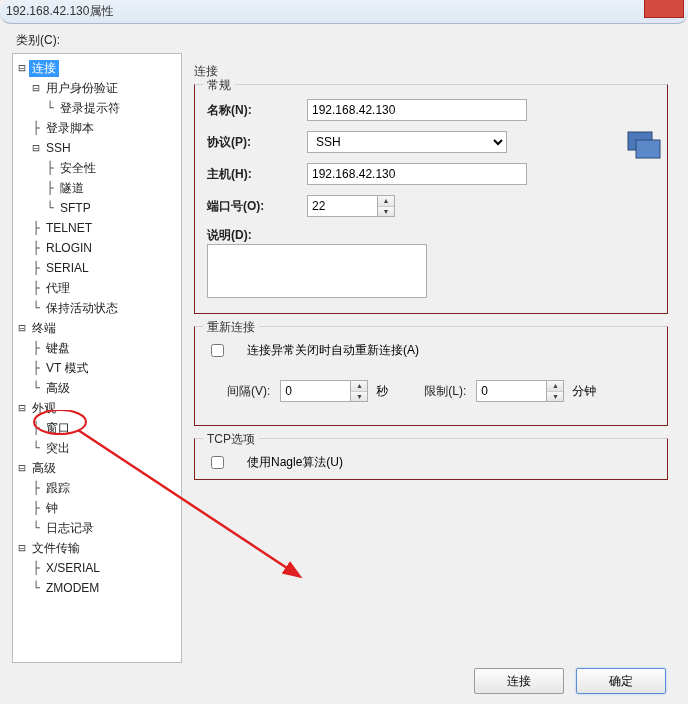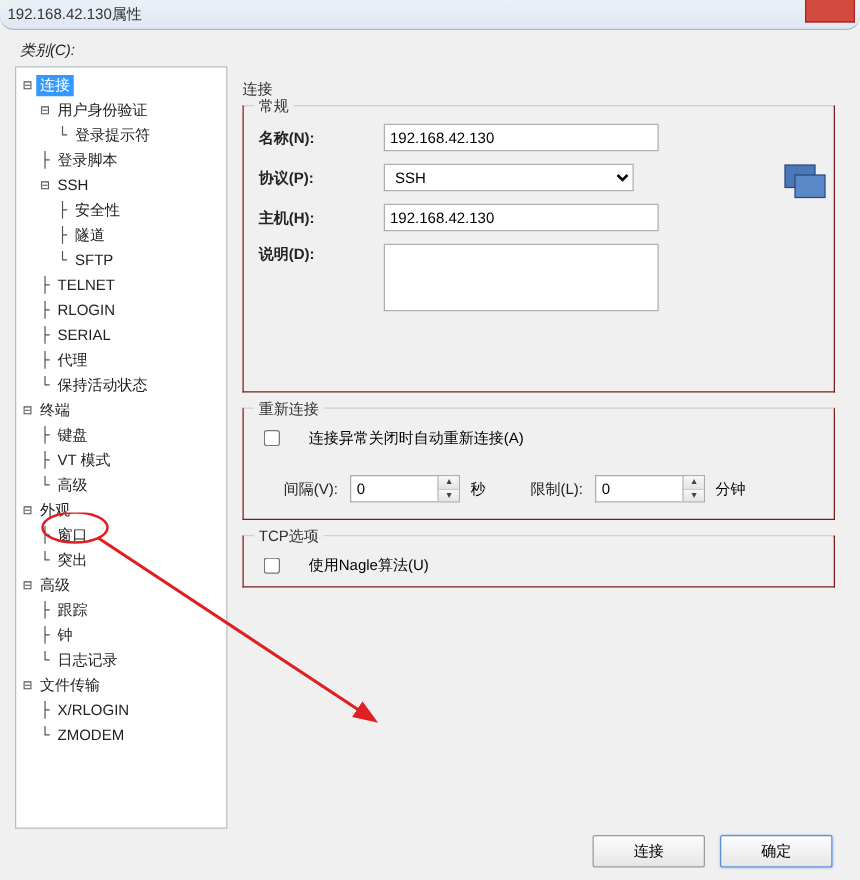--- a/index.html
+++ b/index.html
@@ -3,21 +3,21 @@
 <meta charset="utf-8">
 <style>
 * { box-sizing: border-box; font-family: "Microsoft YaHei", "SimSun", Tahoma, sans-serif; font-size: 12px; }
 body { margin: 0; background: #e8e8e8; width: 688px; height: 704px; overflow: hidden; position: relative; }
 
 .window { width: 688px; height: 704px; background: #f0f0f0; position: relative; }
 
 .titlebar { height: 24px; background: linear-gradient(#eaf1f8,#dfe8f3); border-bottom: 1px solid #a9b8cc; display:flex; align-items:center; padding:0 6px; color:#333;border-radius:11px; }
 .titlebar .close { position:absolute; right:4px; top:0; width:40px; height:18px; background:#d34b3e; border:1px solid #a22; border-top:none; }
 
-.category-label { padding: 8px 12px 4px 16px; color:#222;font-style:italic; }
+.category-label { padding: 8px 12px 4px 16px; color:#222; }
 
 .body { display:flex; height: 610px; padding: 0 12px; gap:8px; }
 
 .tree-panel { width: 170px; height: 100%; background:#fff; border:1px solid #b7bcc1; overflow:auto; padding:4px 2px; }
 .tree-node { display:flex; align-items:center; height:20px; white-space:nowrap; color:#222; cursor:default; }
 .tree-node .tw { width:14px; text-align:center; color:#555; font-family:monospace; }
 .tree-node .lbl { padding:0 3px; }
 .tree-node.selected .lbl { background:#3399ff; color:#fff; }
 .tree-node.bold .lbl { font-weight:normal; }
 .ind1 { padding-left: 0px; }
@@ -171,21 +171,21 @@
       <div class="tree-node bold ind2">
           <span class="tw">└</span>
           <span class="lbl">日志记录</span>
         </div>
       <div class="tree-node bold ind1">
           <span class="tw">⊟</span>
           <span class="lbl">文件传输</span>
         </div>
       <div class="tree-node ind2">
           <span class="tw">├</span>
-          <span class="lbl">X/RLOGIN</span>
+          <span class="lbl">X/SERIAL</span>
         </div>
       <div class="tree-node ind2">
           <span class="tw">└</span>
           <span class="lbl">ZMODEM</span>
         </div>
     </div>
 
     <div class="right-panel">
       <div class="section-title">连接</div>
 
@@ -199,27 +199,37 @@
         <div class="form-row">
           <div class="flabel">协议(P):</div>
           <select class="proto-select">
             <option selected="">SSH</option>
           </select>
         </div>
         <div class="form-row">
           <div class="flabel">主机(H):</div>
           <input class="host-input" type="text" value="192.168.42.130" style="">
         </div>
-        <div class="form-row" style="align-items:flex-start;">
+        <div class="form-row">
+          <div class="flabel">端口号(O):</div>
+          <div class="port-wrap">
+            <input class="port-input" type="text" value="22" style="">
+            <div class="spinner">
+                <div>▲</div>
+                <div>▼</div>
+              </div>
+          </div>
+        </div>
+        <div class="form-row" style="align-items:flex-start;flex-direction:column;">
           <div class="flabel">说明(D):</div>
           <textarea class="desc-input" style=""></textarea>
         </div>
       </div>
 
-      <div class="groupbox" style="height:90px;">
+      <div class="groupbox" style="height:100px;">
         <div class="group-label">重新连接</div>
         <div class="checkbox-row">
           <input type="checkbox" style="">
           <span>连接异常关闭时自动重新连接(A)</span>
         </div>
         <div class="inline-fields">
           <span class="flabel2">间隔(V):</span>
           <div class="port-wrap">
             <input class="small-input" type="text" value="0" style="">
             <div class="spinner">

